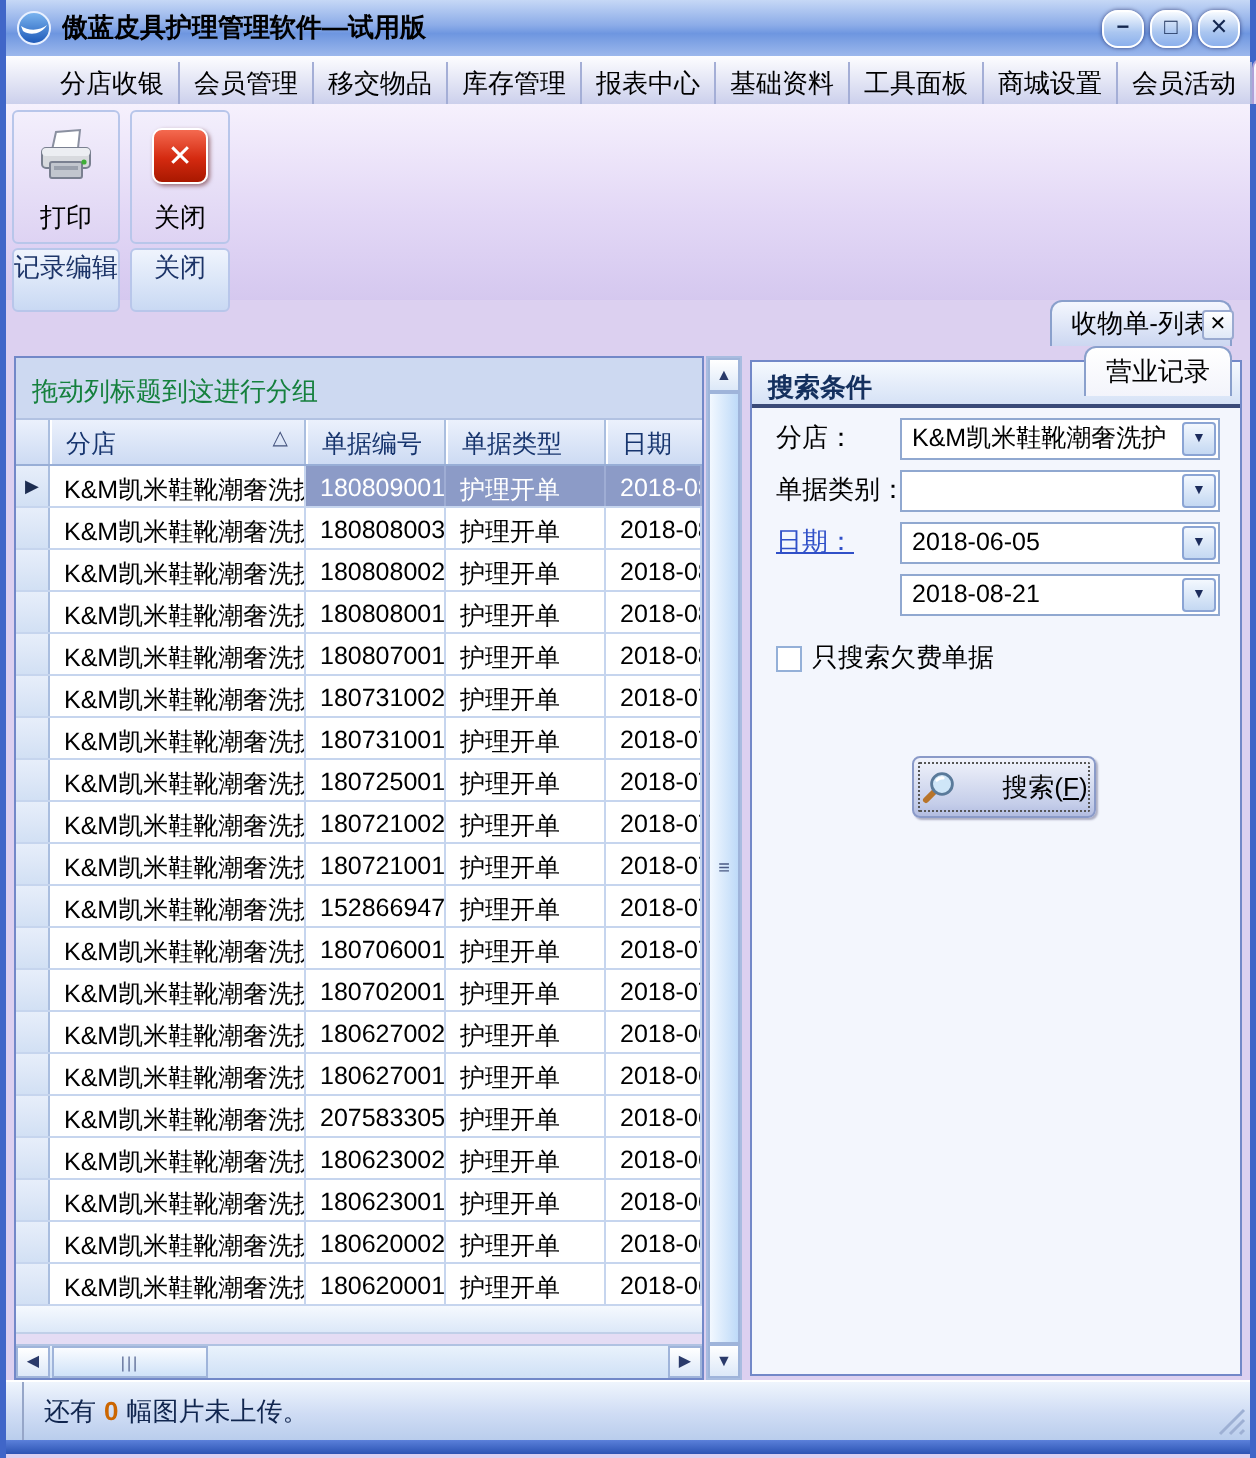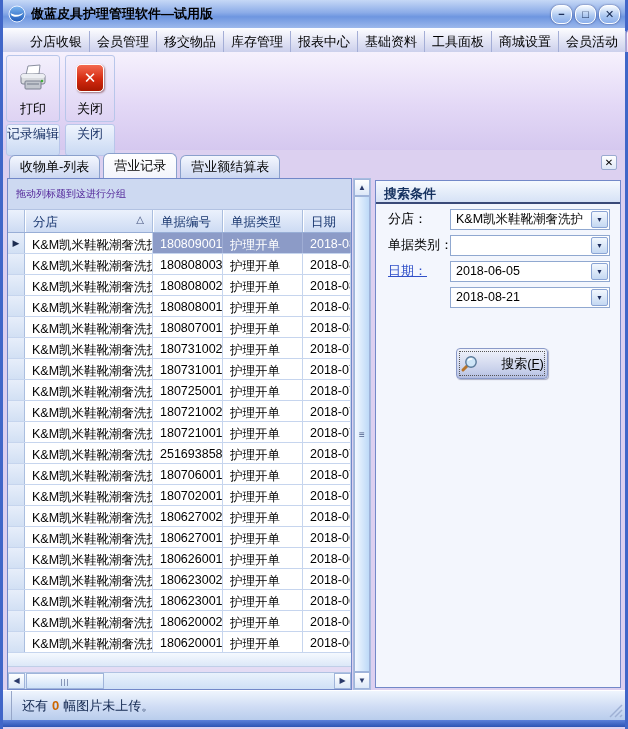--- a/index.html
+++ b/index.html
@@ -42,37 +42,37 @@
   .tool-caption { margin-top:2px; border:1px solid #b8c6ea; border-radius:3px;
     background:linear-gradient(180deg,#eff4fd,#c9d9f3); text-align:center;
     font-size:13px; color:#1c3468; height:32px; line-height:17px; white-space:nowrap; }
   .red-x { width:28px; height:28px; border-radius:5px; border:1px solid #fff;
     background:linear-gradient(180deg,#f46a50,#d42a10 55%,#a81800);
     color:#fff; font-weight:bold; font-size:15px; display:flex; align-items:center;
     justify-content:center; box-shadow:1px 1px 2px rgba(80,0,0,.5); }
 
   
   .doctabs { height:28px; display:flex; align-items:flex-end; padding:0 6px;
-    position:relative; background:transparent; }
+    position:relative; background:transparent;flex-direction:column; }
   .doc-tab { background:linear-gradient(180deg,#f4f7fe,#ccd7f1); border:1px solid #8aa0cc;
     border-bottom:none; border-radius:6px 6px 0 0; padding:0 10px; height:23px;
     line-height:22px; font-size:13px; color:#000; margin-right:3px; white-space:nowrap; }
   .doc-tab.active { background:linear-gradient(180deg,#ffffff,#f3f4fb); height:25px;
     line-height:24px; z-index:2; }
   .doc-close { position:absolute; right:8px; top:5px; width:16px; height:15px;
     background:linear-gradient(180deg,#ffffff,#dfe8f7); border:1px solid #9aaad0;
     border-radius:2px; font-size:10px; font-weight:bold; color:#000;
     display:flex; align-items:center; justify-content:center; }
 
   
   .main { position:relative; height:512px; background:#dcd0f0; }
 
   .grid-panel { position:absolute; left:4px; top:0; width:345px; height:512px;
     border:1px solid #7288c8; background:#e8e2f6; display:flex; flex-direction:column; }
-  .group-panel { height:31px; background:#cdd9f1; font-size:10px; color:#4c1d95;
+  .group-panel { height:31px; background:#cdd9f1; font-size:13px; color:#15803d;
     padding:8px 0 0 8px; border-bottom:1px solid #b2c2e2; white-space:nowrap; }
   .grid-header { display:flex; height:23px;
     background:linear-gradient(180deg,#ebf1fc,#cddbf3); border-bottom:1px solid #98aed6; }
   .h-cell { border-right:1px solid #aabedf; border-left:1px solid #ffffff;
     padding:4px 0 0 7px; font-size:12.5px; color:#17356e; white-space:nowrap;
     overflow:hidden; display:flex; }
   .h-ind { width:17px; border-left:none; padding:0; }
   .col-branch { width:128px; } .col-no { width:70px; } .col-type { width:80px; }
   .col-date { flex:1; border-right:none; }
   .sort-glyph { margin-left:auto; margin-right:8px; font-size:10px; color:#44537e; }
@@ -297,21 +297,21 @@
           <div class="g-row">
             <div class="g-ind"></div>
             <div class="g-cell col-branch">K&amp;M凯米鞋靴潮奢洗护</div>
             <div class="g-cell col-no">180721001</div>
             <div class="g-cell col-type">护理开单</div>
             <div class="g-cell col-date">2018-07-2</div>
           </div>
           <div class="g-row">
             <div class="g-ind"></div>
             <div class="g-cell col-branch">K&amp;M凯米鞋靴潮奢洗护</div>
-            <div class="g-cell col-no">251693858</div>
+            <div class="g-cell col-no">152866947</div>
             <div class="g-cell col-type">护理开单</div>
             <div class="g-cell col-date">2018-07-0</div>
           </div>
           <div class="g-row">
             <div class="g-ind"></div>
             <div class="g-cell col-branch">K&amp;M凯米鞋靴潮奢洗护</div>
             <div class="g-cell col-no">180706001</div>
             <div class="g-cell col-type">护理开单</div>
             <div class="g-cell col-date">2018-07-0</div>
           </div>
@@ -332,21 +332,21 @@
           <div class="g-row">
             <div class="g-ind"></div>
             <div class="g-cell col-branch">K&amp;M凯米鞋靴潮奢洗护</div>
             <div class="g-cell col-no">180627001</div>
             <div class="g-cell col-type">护理开单</div>
             <div class="g-cell col-date">2018-06-2</div>
           </div>
           <div class="g-row">
             <div class="g-ind"></div>
             <div class="g-cell col-branch">K&amp;M凯米鞋靴潮奢洗护</div>
-            <div class="g-cell col-no">180626001</div>
+            <div class="g-cell col-no">207583305</div>
             <div class="g-cell col-type">护理开单</div>
             <div class="g-cell col-date">2018-06-2</div>
           </div>
           <div class="g-row">
             <div class="g-ind"></div>
             <div class="g-cell col-branch">K&amp;M凯米鞋靴潮奢洗护</div>
             <div class="g-cell col-no">180623002</div>
             <div class="g-cell col-type">护理开单</div>
             <div class="g-cell col-date">2018-06-2</div>
           </div>
@@ -416,20 +416,24 @@
       </div>
 
       <div class="field-row">
         <div class="field-label"></div>
         <div class="combo">
           <span>2018-08-21</span>
           <div class="combo-btn">▼</div>
         </div>
       </div>
 
+      <div class="check-row">
+        <div class="checkbox"></div>
+        <div class="check-label">只搜索欠费单据</div>
+      </div>
 
       <div class="search-btn">
         <svg width="18" height="18" viewBox="0 0 18 18">
           <line x1="3" y1="15" x2="8" y2="10" stroke="#b8742a" stroke-width="3" stroke-linecap="round"></line>
           <circle cx="11" cy="7" r="5.2" fill="#cfe6f8" stroke="#5a7a9a" stroke-width="1.4"></circle>
           <path d="M8.5 5 A3.4 3.4 0 0 1 11.5 4" stroke="#ffffff" stroke-width="1.6" fill="none" stroke-linecap="round"></path>
         </svg>
         <span><span>搜索(</span><u>F</u><span>)</span></span>
       </div>
     </div>

